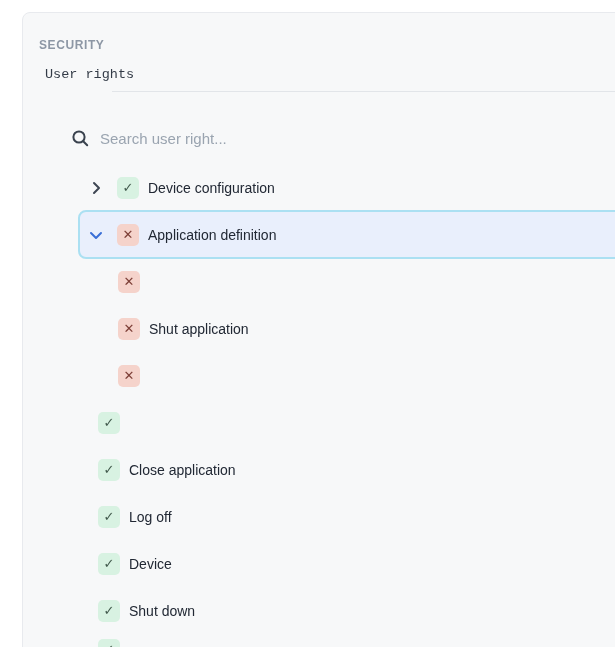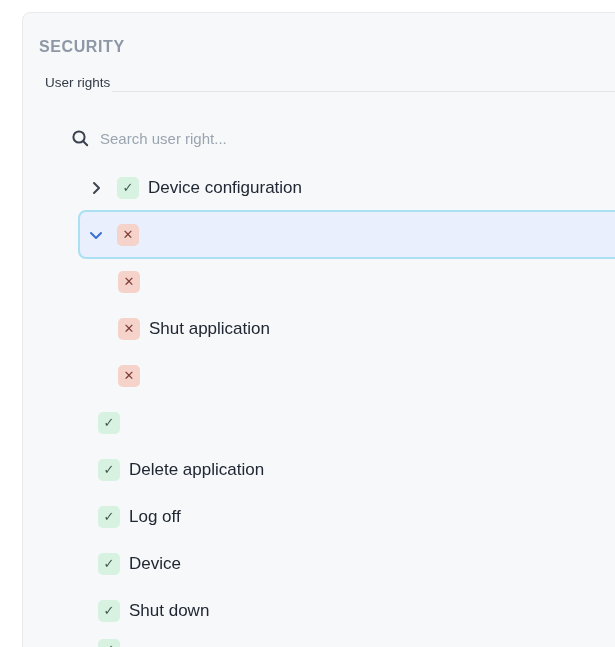--- a/index.html
+++ b/index.html
@@ -10,26 +10,26 @@
   }
   .panel{
     position:absolute;left:22px;top:12px;width:612px;height:660px;
     box-sizing:border-box;
     background:var(--panel-bg);
     border:1px solid var(--panel-border);
     border-radius:8px;
   }
   .security-header{
     position:absolute;left:16px;top:25px;
-    font-size:16px;font-weight:700;letter-spacing:.6px;
+    font-size:12px;font-weight:700;letter-spacing:.6px;
     color:var(--header-text);
   }
   .legend{
-    position:absolute;left:22px;top:62px;
-    font-size:13.5px;color:var(--legend-text);
+    position:absolute;left:22px;top:54px;
+    font-size:13.5px;color:var(--legend-text);font-family:Liberation Mono, monospace;
   }
   .legend-line{
     position:absolute;left:89px;right:0;top:78px;height:1px;
     background:var(--divider);
   }
   .search-row{
     position:absolute;left:48px;top:110px;right:8px;height:30px;
     display:flex;align-items:center;gap:8px;
   }
   .search-row svg{flex:none;color:var(--icon);}
@@ -55,21 +55,21 @@
   .badge{
     width:22px;height:22px;border-radius:5px;flex:none;
     display:flex;align-items:center;justify-content:center;
     font-size:13px;line-height:1;
     position:relative;z-index:1;
     font-family:"DejaVu Sans", sans-serif;
   }
   .badge.allowed{background:var(--allowed-bg);color:var(--allowed-fg);}
   .badge.denied{background:var(--denied-bg);color:var(--denied-fg);}
   .label{
-    margin-left:9px;font-size:17px;color:var(--text);
+    margin-left:9px;font-size:14px;color:var(--text);
     position:relative;z-index:1;white-space:nowrap;
   }
   .row.selected::before{
     content:"";position:absolute;left:55px;right:-30px;top:-1px;bottom:-1px;
     box-sizing:border-box;
     background:var(--selected-bg);
     border:2px solid var(--selected-border);
     border-radius:8px;z-index:0;
   }
 </style>
@@ -96,37 +96,38 @@
           <polyline points="6 3 11 8 6 13" fill="none" stroke="currentColor" stroke-width="2" stroke-linecap="round" stroke-linejoin="round"></polyline>
         </svg>
         <span class="badge allowed">✓</span>
         <span class="label">Device configuration</span>
       </div>
       <div class="row expandable selected">
         <svg class="chev" width="16" height="16" viewBox="0 0 16 16">
           <polyline points="3 6 8 11 13 6" fill="none" stroke="currentColor" stroke-width="2" stroke-linecap="round" stroke-linejoin="round"></polyline>
         </svg>
         <span class="badge denied">✕</span>
+        <span class="label">Application definition</span>
       </div>
       <div class="row lvl1">
         <span class="badge denied">✕</span>
       </div>
       <div class="row lvl1">
         <span class="badge denied">✕</span>
         <span class="label">Shut application</span>
       </div>
       <div class="row lvl1">
         <span class="badge denied">✕</span>
       </div>
       <div class="row">
         <span class="badge allowed">✓</span>
       </div>
       <div class="row">
         <span class="badge allowed">✓</span>
-        <span class="label">Delete application</span>
+        <span class="label">Close application</span>
       </div>
       <div class="row">
         <span class="badge allowed">✓</span>
         <span class="label">Log off</span>
       </div>
       <div class="row">
         <span class="badge allowed">✓</span>
         <span class="label">Device</span>
       </div>
       <div class="row">

